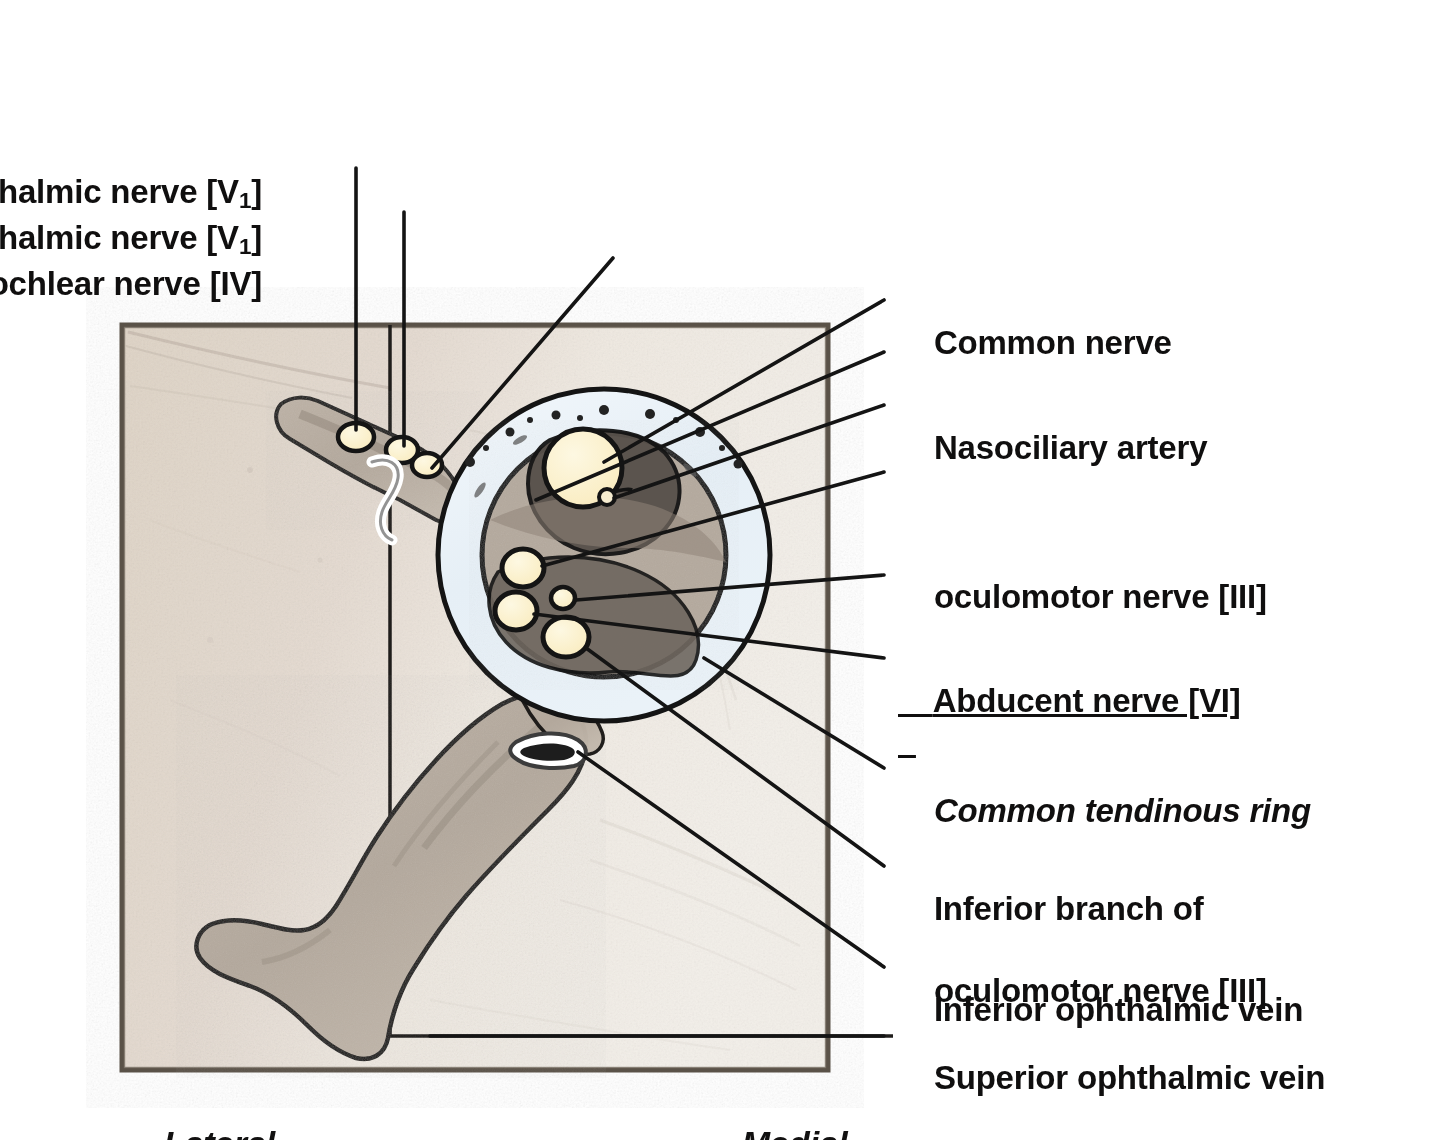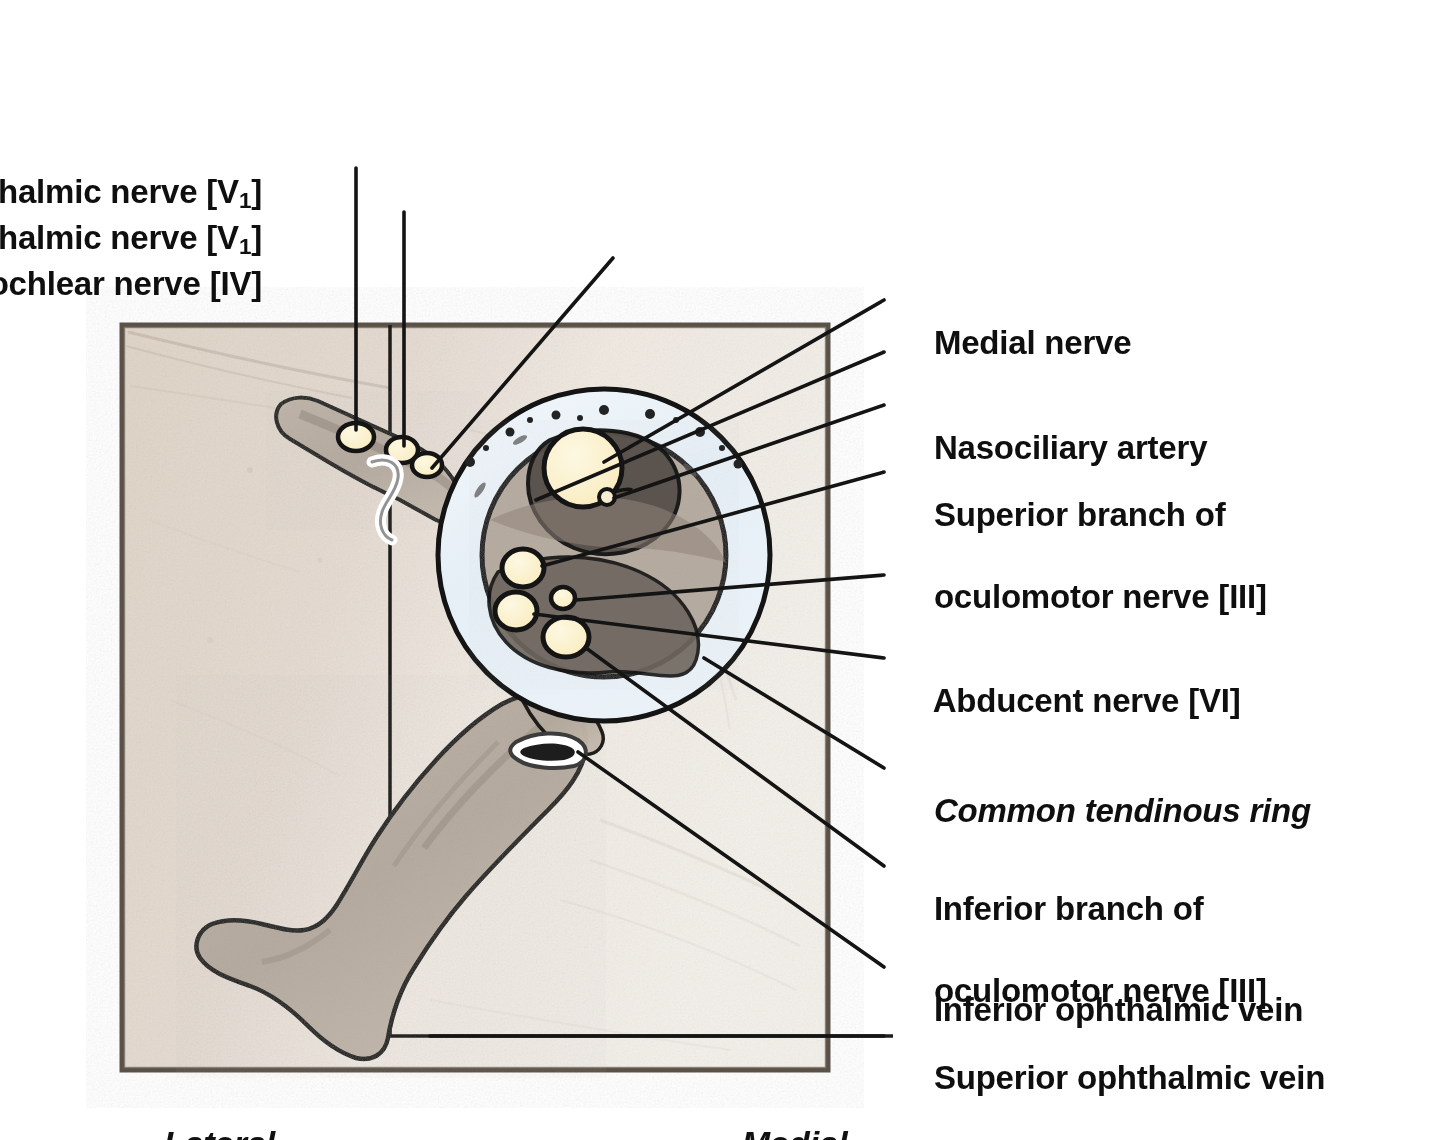--- a/index.html
+++ b/index.html
@@ -332,35 +332,35 @@
 
   <div class="lbl rt" style="right:1178px; top:176px; width:820px;">
     <span>Frontal branch of ophthalmic nerve [V</span><sub>1</sub><span>]</span>
   </div>
 
   <div class="lbl rt" style="right:1178px; top:222px; width:820px;">
     <span>Trochlear nerve [IV]</span>
   </div>
 
   <div class="lbl r" style="left:898px; top:281px;">
-    <span>Medial nerve</span>
+    <span>Common nerve</span>
   </div>
 
 
   <div class="lbl r" style="left:898px; top:386px;">
     <span>Nasociliary artery</span>
   </div>
 
   <div class="lbl r" style="left:898px; top:453px;">
-    <span>Superior branch of</span><br>
+    <br>
     <span>oculomotor nerve [III]</span>
   </div>
 
 
-  <div class="lbl r" style="left:898px; top:639px;">
+  <div class="lbl r" style="left:898px; top:639px;text-decoration:underline;">
     <span>Abducent nerve [VI]</span>
   </div>
 
   <div class="lbl r" style="left:898px; top:749px;font-style:italic;">
     <span>Common tendinous ring</span>
   </div>
 
   <div class="lbl r" style="left:898px; top:847px;">
     <span>Inferior branch of</span><br>
     <span>oculomotor nerve [III]</span>

